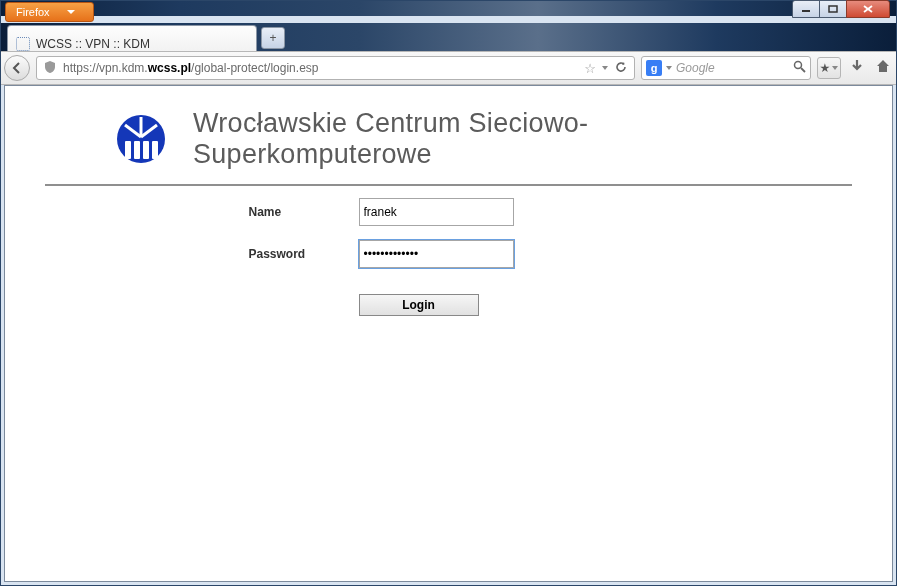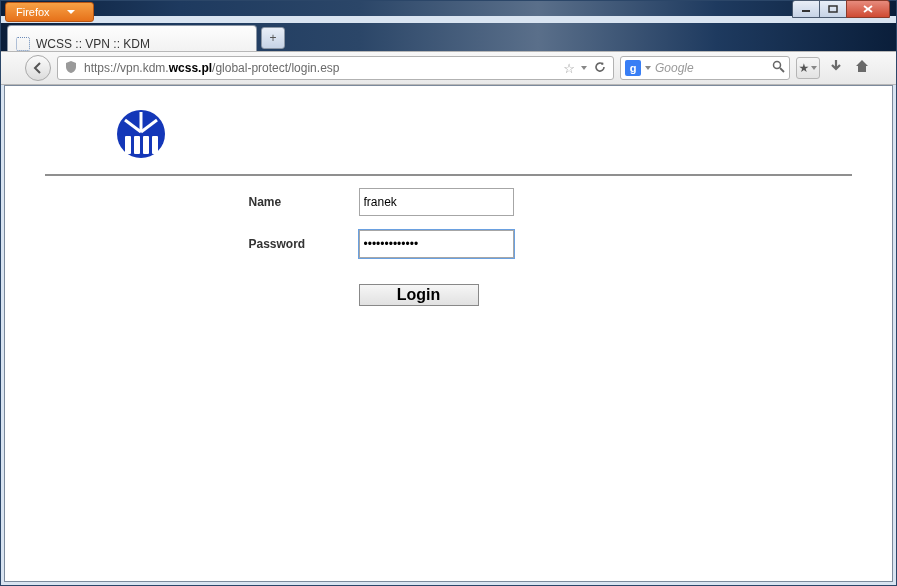--- a/index.html
+++ b/index.html
@@ -18,21 +18,21 @@
   .fx-btn { position: absolute; top: 1px; left: 4px; height: 20px; padding: 0 18px 0 10px; background: linear-gradient(#f7a145,#e6711a); color:#fff; font-size:11px; border:1px solid #b85512; border-radius:3px; display:flex; align-items:center; gap:17px; }
   .fx-btn .tri { width:0;height:0;border-left:4px solid transparent;border-right:4px solid transparent;border-top:4px solid #fff; }
 
   
   .tab-strip { position: absolute; top: 22px; left: 0; right: 0; height: 28px; background: linear-gradient(90deg,#0a1e3a 0%,#1e3a5f 20%,#2b4668 40%,#5a6f8a 60%,#1e3a5f 80%,#0a1e3a 100%); display:flex; align-items:flex-end; padding-left:6px; }
   .tab { height: 26px; min-width: 250px; background: linear-gradient(#fdfdfd,#f2f2f2); border:1px solid #8a96a6; border-bottom:none; border-radius:4px 4px 0 0; display:flex; align-items:flex-end; padding:0 8px; gap:6px; font-size:12px; color:#333; }
   .tab .favicon { width:14px;height:14px;border:1px dotted #6a8ab8; border-radius:2px; }
   .newtab { width:24px; height:22px; margin-left:4px; background: linear-gradient(#e8eef7,#c6d3e6); border:1px solid #8a96a6; border-radius:3px; display:flex;align-items:center;justify-content:center; color:#555; margin-bottom:2px;}
 
   
-  .nav-bar { position:absolute; top:50px; left:0; right:0; height:34px; background: linear-gradient(#f8f8f8,#e9e9e9); border-top:1px solid #b7b7b7; border-bottom:1px solid #b7b7b7; display:flex; align-items:center; padding:0 24px; gap:6px; }
+  .nav-bar { position:absolute; top:50px; left:0; right:0; height:34px; background: linear-gradient(#f8f8f8,#e9e9e9); border-top:1px solid #b7b7b7; border-bottom:1px solid #b7b7b7; display:flex; align-items:center; padding:0 3px; gap:6px; }
   .back-btn { width:26px;height:26px;border-radius:50%; background:linear-gradient(#fbfbfb,#dcdcdc); border:1px solid #a9a9a9; display:flex;align-items:center;justify-content:center; color:#555; font-size:14px;}
   .url-box { flex:1; height:24px; background:#fff; border:1px solid #b2b2b2; border-radius:3px; display:flex; align-items:center; padding:0 6px; gap:6px; }
   .lock { color:#7a7a7a; font-size:12px; }
   .url-text { flex:1; color:#6a6a6a; font-size:12px; white-space:nowrap; overflow:hidden; }
   .url-text b { color:#000; font-weight:600; }
   .star { color:#9a9a9a; font-size:13px; }
   .dd { width:0;height:0;border-left:3px solid transparent;border-right:3px solid transparent;border-top:4px solid #888; }
   .reload { color:#666; }
   .search-box { width:170px; height:24px; background:#fff; border:1px solid #b2b2b2; border-radius:3px; display:flex; align-items:center; padding:0 4px; gap:4px;}
   .g-icon { width:16px;height:16px;background:#387ef5;border-radius:2px; color:#fff; font-size:11px; font-weight:bold; display:flex;align-items:center;justify-content:center;}
@@ -50,21 +50,21 @@
   .logo { width:52px; height:52px; position:relative; }
   .logo svg { width:52px; height:52px; }
   .org-title { font-size:27px; font-weight:300; color:#5b5b5b; letter-spacing:0.3px; font-family: "Segoe UI Light","Segoe UI",sans-serif;}
   .hr { border:none; border-top:2px solid #8f8f8f; margin: 0 0 12px; }
   .subhead { text-align:center; font-size:17px; font-weight:700; color:#8a8a8a; margin-bottom: 40px;}
   .form { width: 400px; margin: 0 auto; }
   .row { display:flex; align-items:center; margin-bottom:14px; }
   .lbl { width:110px; font-size:12px; font-weight:700; color:#333; }
   .inp { width:155px; height:28px; border:1px solid #a6a6a6; padding:1px 4px; font-size:12px; font-family:inherit;}
   .btnrow { padding-left:110px; margin-top:26px;}
-  .login-btn { width:120px; height:22px; background:linear-gradient(#f6f6f6,#e1e1e1); border:1px solid #888; font-size:16px; font-weight:700; cursor:pointer;}
+  .login-btn { width:120px; height:22px; background:linear-gradient(#f6f6f6,#e1e1e1); border:1px solid #888; font-size:12px; font-weight:700; cursor:pointer;}
 </style>
 </head>
 <body>
 
 <div class="window-frame">
 
   <div class="aero-top">
     <div class="fx-btn">
       <span>Firefox</span>
       <span class="tri"></span>
@@ -160,20 +160,21 @@
               <path d="M42 12 L26 24"></path>
             </g>
             <g fill="#fff">
               <rect x="10" y="28" width="6" height="18" rx="1"></rect>
               <rect x="19" y="28" width="6" height="18" rx="1"></rect>
               <rect x="28" y="28" width="6" height="18" rx="1"></rect>
               <rect x="37" y="28" width="6" height="18" rx="1"></rect>
             </g>
           </svg>
         </div>
+        <div class="org-title">Wrocławskie Centrum Sieciowo-Superkomputerowe</div>
       </div>
       <hr class="hr">
 
       <div class="form">
         <div class="row">
           <div class="lbl">Name</div>
           <input class="inp" type="text" value="franek" style="">
         </div>
         <div class="row">
           <div class="lbl">Password</div>

